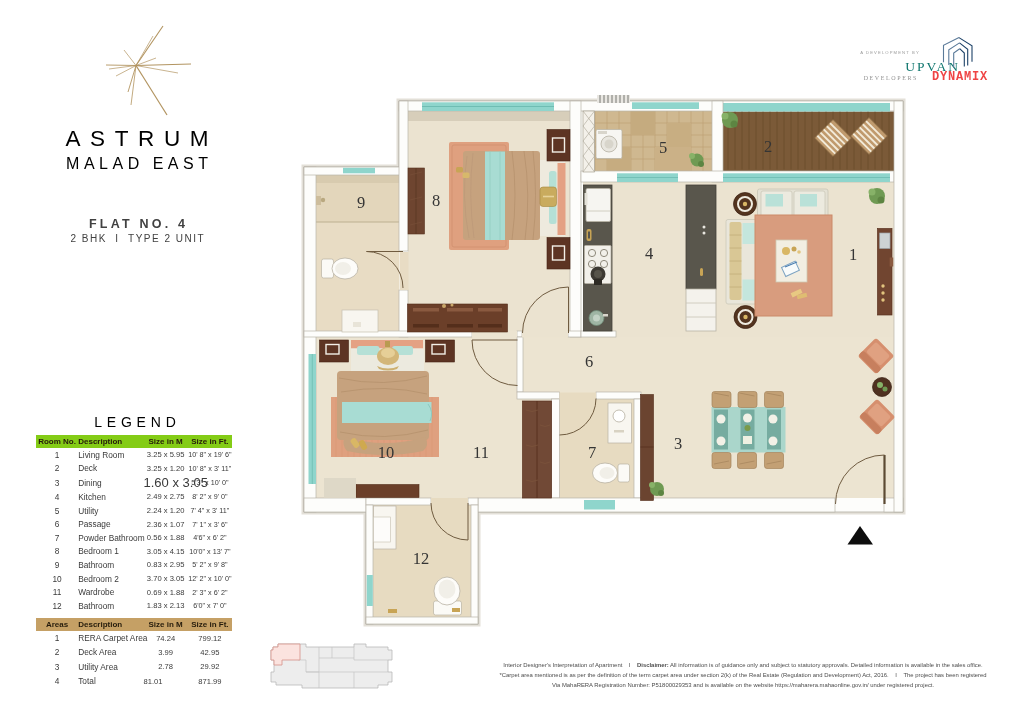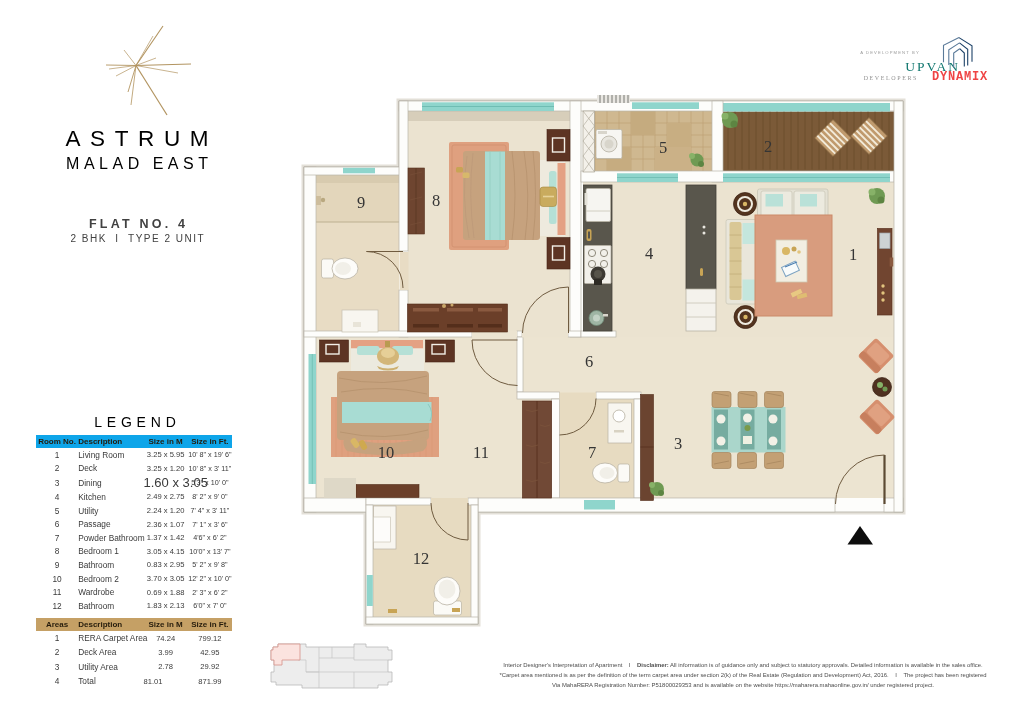--- a/index.html
+++ b/index.html
@@ -58,21 +58,21 @@
 </svg>
 </div>
 
 <div class="abs" style="left:900px;top:70px;width:120px;text-align:center;font-size:12px;letter-spacing:0.8px;color:#ef4444;font-weight:700;font-family:Liberation Mono, monospace;">DYNAMIX</div>
 
 <div class="abs gold" style="left:0px;top:407px;width:270px;text-align:center;font-size:14px;letter-spacing:4.8px;text-indent:4.8px;margin-top:7px;">LEGEND</div>
 
 <div class="abs" style="left:36px;top:435px;width:196px;">
 <table style="width:196px;font-size:8.3px;color:#3a3a3a;">
 <tbody>
-        <tr style="background:#0ea5e9;color:#261c0c;font-weight:bold;height:13px;">
+        <tr style="background:#84cc16;color:#261c0c;font-weight:bold;height:13px;">
  <td style="width:42px;text-align:center;font-size:8px;">Room No.</td>
           <td style="width:65px;font-size:8px;">Description</td>
           <td style="width:44px;text-align:center;font-size:8px;">Size in M</td>
           <td style="width:44px;text-align:center;font-size:8px;">Size in Ft.</td>
 </tr>
 <tr style="height:13.6px;">
           <td style="text-align:center;">1</td>
           <td>Living Room</td>
           <td style="text-align:center;font-size:7.6px;">3.25 x 5.95</td>
           <td style="text-align:center;font-size:7.2px;">10' 8" x 19' 6"</td>
@@ -103,21 +103,21 @@
         </tr>
 <tr style="height:13.6px;">
           <td style="text-align:center;">6</td>
           <td>Passage</td>
           <td style="text-align:center;font-size:7.6px;">2.36 x 1.07</td>
           <td style="text-align:center;font-size:7.2px;">7' 1" x 3' 6"</td>
         </tr>
 <tr style="height:13.6px;">
           <td style="text-align:center;">7</td>
           <td>Powder Bathroom</td>
-          <td style="text-align:center;font-size:7.6px;">1.37 x 1.42</td>
+          <td style="text-align:center;font-size:7.6px;">0.56 x 1.88</td>
           <td style="text-align:center;font-size:7.2px;">4'6" x 6' 2"</td>
         </tr>
 <tr style="height:13.6px;">
           <td style="text-align:center;">8</td>
           <td>Bedroom 1</td>
           <td style="text-align:center;font-size:7.6px;">3.05 x 4.15</td>
           <td style="text-align:center;font-size:7.2px;">10'0" x 13' 7"</td>
         </tr>
 <tr style="height:13.6px;">
           <td style="text-align:center;">9</td>

